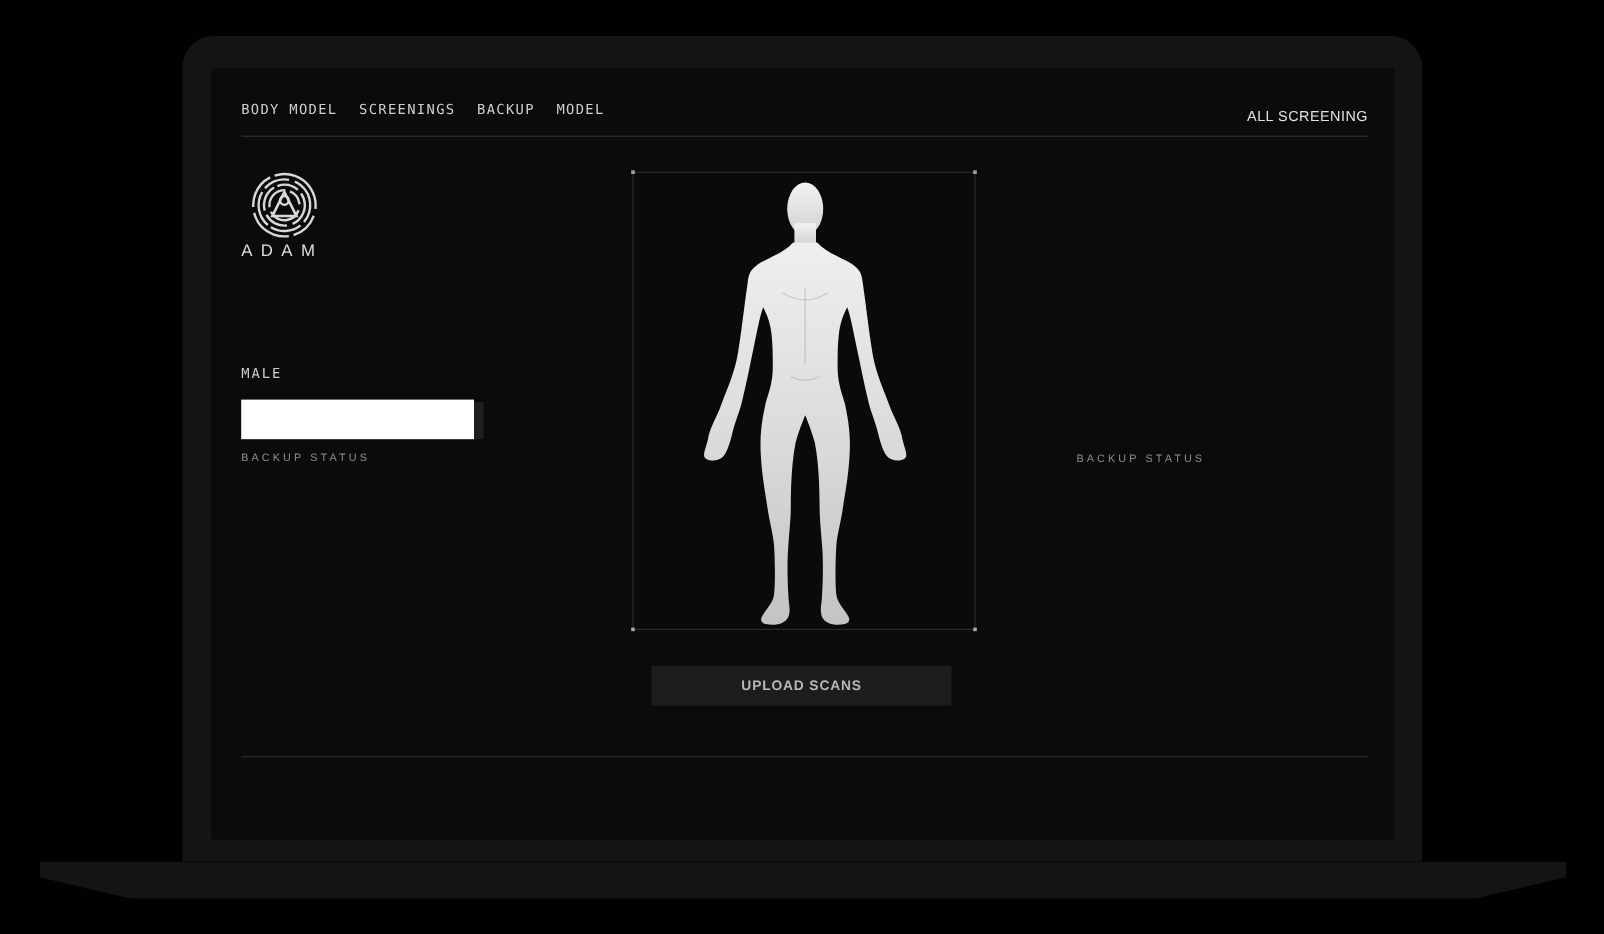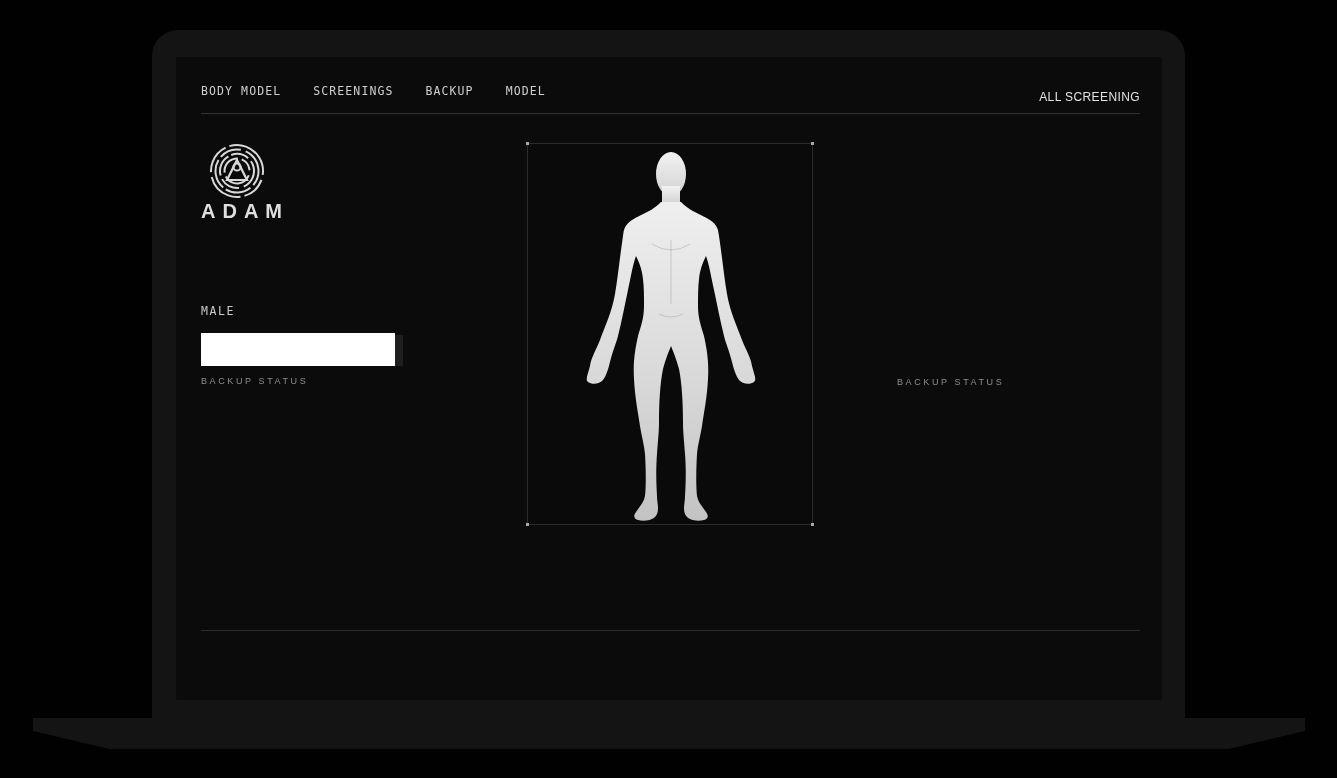--- a/index.html
+++ b/index.html
@@ -18,38 +18,38 @@
     background:#0b0b0b; border-radius:2px; overflow:hidden;
   }
   .laptop-base {
     position:absolute; left:33px; top:718px; width:1272px; height:31px;
     background:#141414;
     clip-path: polygon(0 0, 100% 0, 100% 42%, 94% 100%, 6% 100%, 0 42%);
   }
 
   
   .nav-items {
-    position:absolute; left:25px; top:27px; display:flex; gap:32px;
+    position:absolute; left:25px; top:27px; display:flex; gap:18px;
     font-family:"DejaVu Sans Mono", monospace; font-size:11.5px;
     letter-spacing:1.1px; color:#cfcfcf;
   }
   .nav-item { cursor:pointer; white-space:nowrap; }
   .nav-right {
     position:absolute; right:22px; top:33px;
     font-family:"Liberation Sans", sans-serif; font-weight:normal;
     font-size:12px; letter-spacing:0.4px; color:#e3e3e3; cursor:pointer;
   }
   .rule-top { position:absolute; left:25px; top:56px; width:939px; height:1px; background:#313131; }
   .rule-bottom { position:absolute; left:25px; top:573px; width:939px; height:1px; background:#2b2b2b; }
 
   
   .logo-emblem { position:absolute; left:33px; top:86px; width:56px; height:56px; }
   .brand-name {
     position:absolute; left:25px; top:143px;
-    font-size:20px; font-weight:700; letter-spacing:7px; color:#dedede;
+    font-size:14px; font-weight:400; letter-spacing:7px; color:#dedede;
   }
 
   
   .gender-label {
     position:absolute; left:25px; top:247px;
     font-family:"DejaVu Sans Mono", monospace; font-size:11.5px;
     letter-spacing:1.6px; color:#cbcbcb;text-align:right;
   }
   .gender-input-wrap { position:absolute; left:25px; top:276px; width:202px; height:33px; display:flex; }
   .gender-input {
@@ -210,20 +210,21 @@
             Z"></path>
 
           <g fill="none" stroke="#8a8a8a" stroke-opacity="0.35" stroke-width="1">
             <path d="M124,100 Q143,112 162,100"></path>
             <path d="M143,96 L143,160"></path>
             <path d="M131,170 Q143,176 155,170"></path>
           </g>
         </svg>
       </div>
 
+      <button class="upload-btn">UPLOAD SCANS</button>
 
       <div class="backup-status backup-right">BACKUP STATUS</div>
 
       <div class="rule-bottom"></div>
 
     </div>
   </div>
 
   <div class="laptop-base"></div>
 

